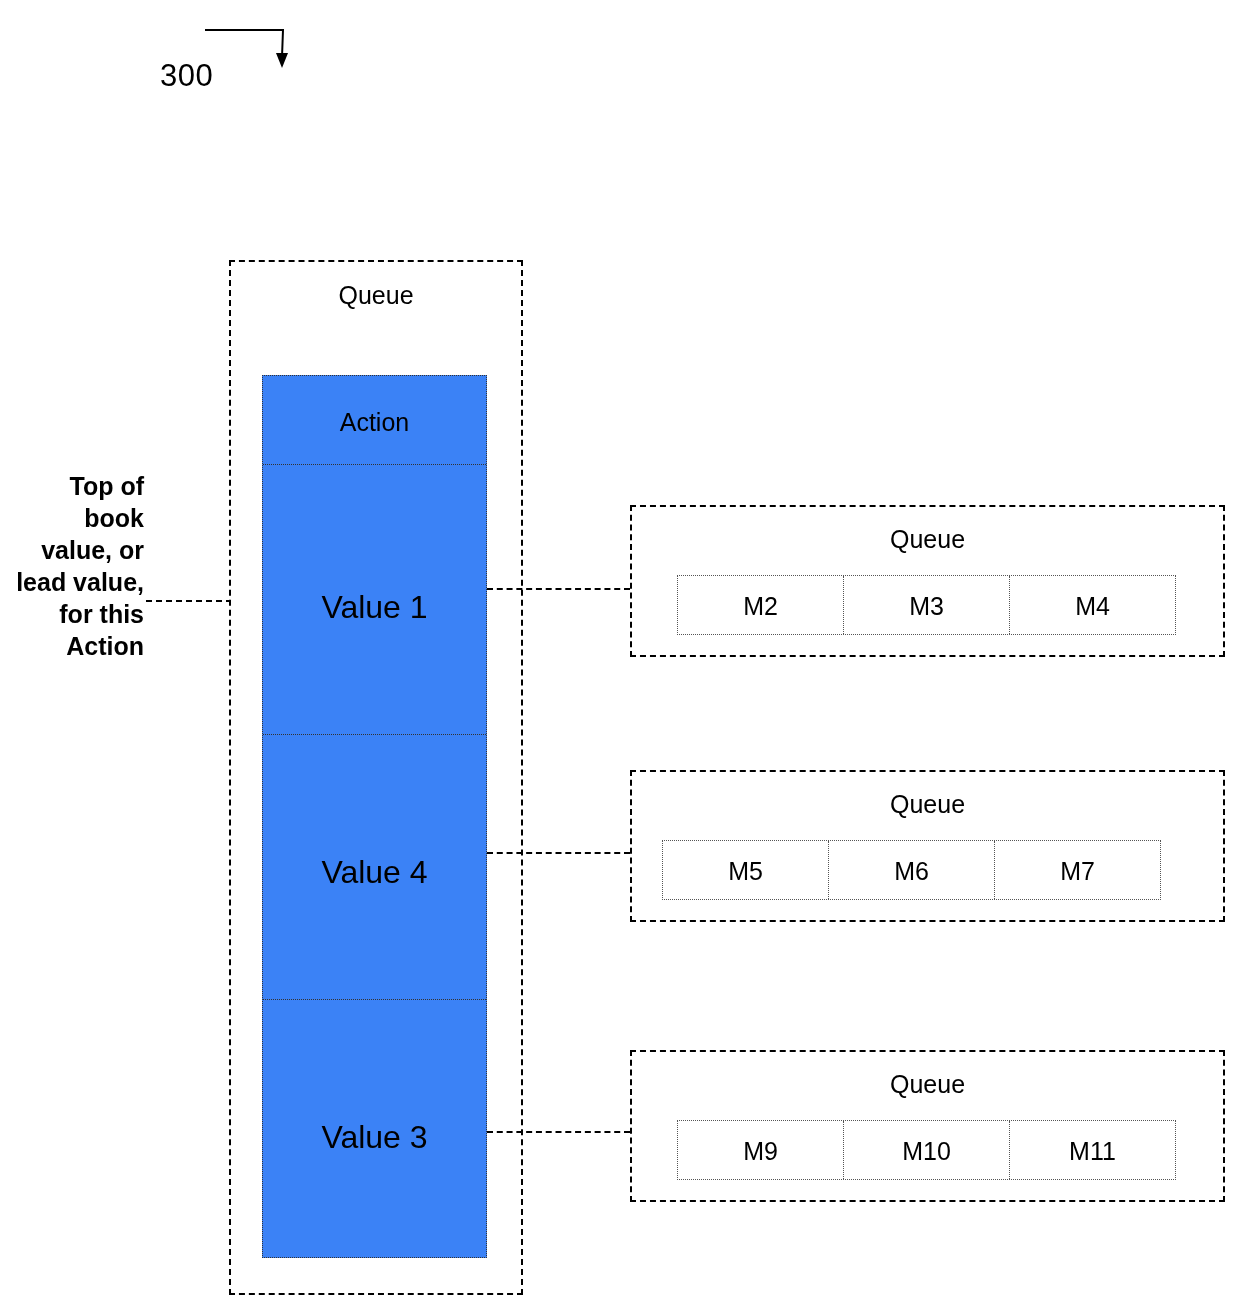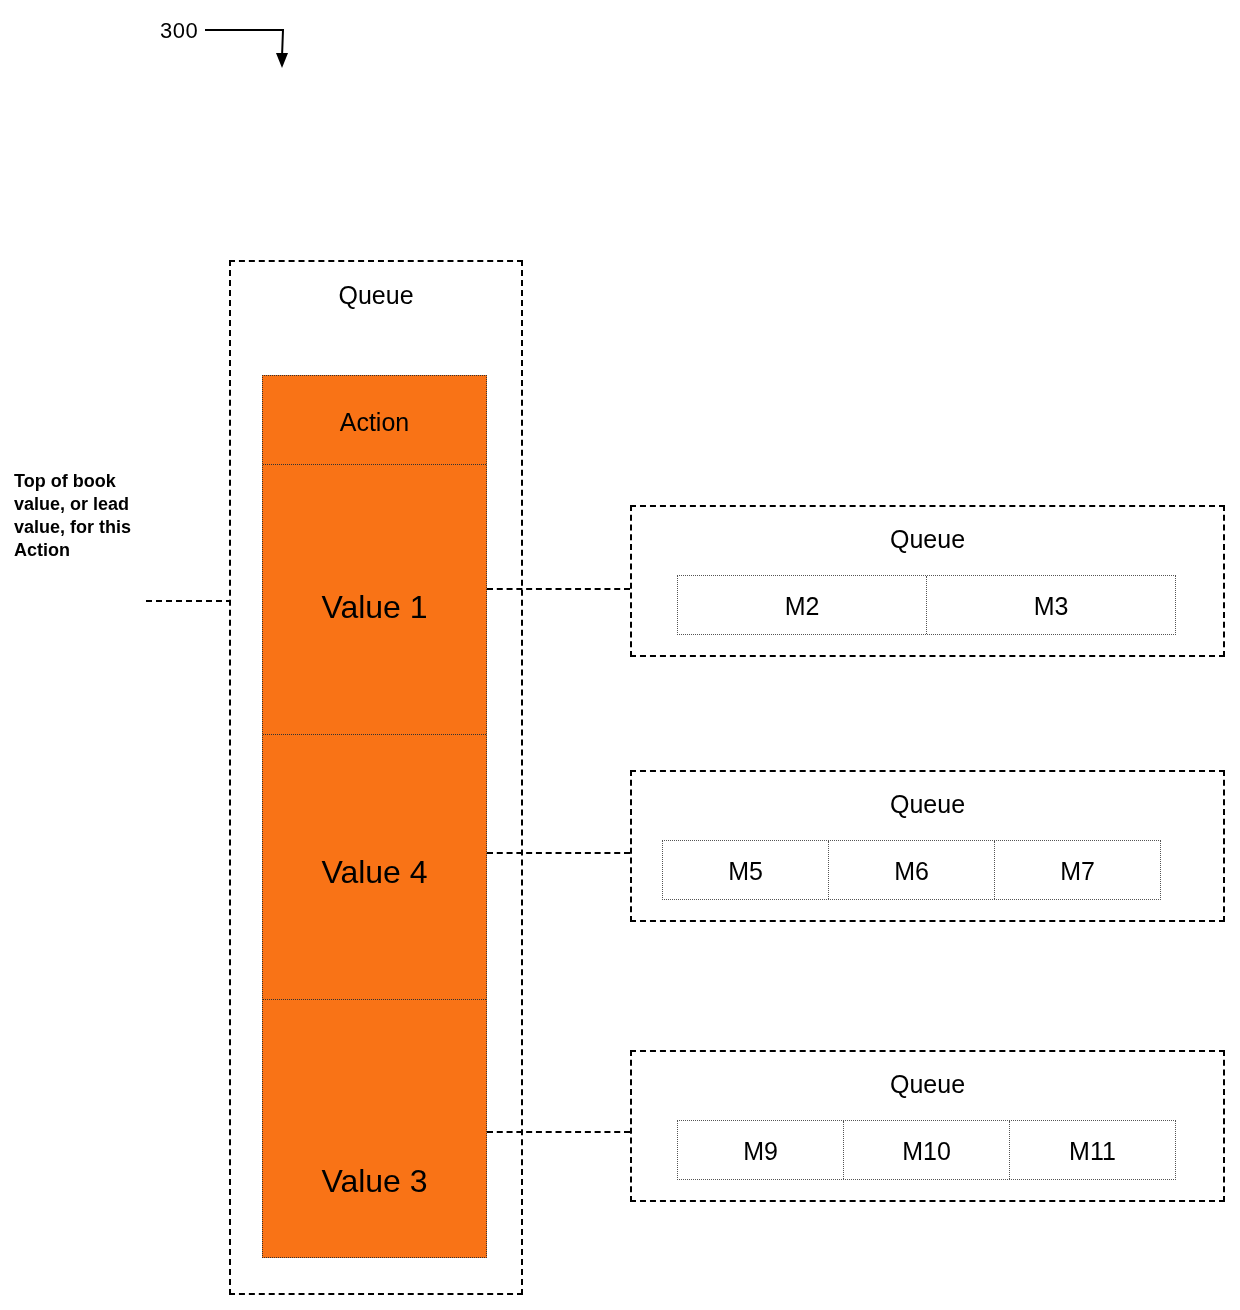--- a/index.html
+++ b/index.html
@@ -15,33 +15,34 @@
     position: relative;
     width: 1240px;
     height: 1310px;
     background: #ffffff;
     overflow: hidden;
   }
 
   
   .fig-ref {
     position: absolute;
-    font-size: 22px;
+    font-size: 31px;
     letter-spacing: 0.5px;
     color: #000;
     white-space: nowrap;
+    margin-top: 40px;
   }
 
   
   .left-caption {
     position: absolute;
-    font-size: 18px;
+    font-size: 25px;
     font-weight: bold;
     line-height: 1.28;
-    text-align: left;
+    text-align: right;
     color: #000;
   }
 
   
   .outer-queue {
     position: absolute;
     border: 2px dashed #000;
     box-sizing: border-box;
     background: #fff;
   }
@@ -53,21 +54,21 @@
     font-size: 25px;
     color: #000;
     white-space: nowrap;
   }
 
   
   .action-box {
     position: absolute;
     border: 1px dotted #333;
     box-sizing: border-box;
-    background: #f97316;
+    background: #3b82f6;
   }
   .action-label {
     position: absolute;
     left: 0;
     right: 0;
     text-align: center;
     font-size: 25px;
     color: #000;
   }
   .value-divider {
@@ -174,32 +175,33 @@
     <div class="value-divider" style="left:0; top:88px; width:223px;"></div>
 
     <div class="value-label" style="top:213px;">Value 1</div>
 
     <div class="value-divider" style="left:0; top:358px; width:223px;"></div>
 
     <div class="value-label" style="top:478px;">Value 4</div>
 
     <div class="value-divider" style="left:0; top:623px; width:223px;"></div>
 
-    <div class="value-label" style="top:743px;margin-top:44px;">Value 3</div>
+    <div class="value-label" style="top:743px;">Value 3</div>
   </div>
 
   <div class="connector" style="left:487px; top:588px; width:143px;"></div>
   <div class="connector" style="left:487px; top:852px; width:143px;"></div>
   <div class="connector" style="left:487px; top:1131px; width:143px;"></div>
 
   <div class="msg-queue" style="left:630px; top:505px; width:595px; height:152px;">
     <div class="msg-queue-title" style="top:18px;">Queue</div>
     <div class="msg-row" style="left:45px; top:68px; width:499px; height:60px;">
       <div class="msg-cell">M2</div>
       <div class="msg-cell">M3</div>
+      <div class="msg-cell">M4</div>
     </div>
   </div>
 
   <div class="msg-queue" style="left:630px; top:770px; width:595px; height:152px;">
     <div class="msg-queue-title" style="top:18px;">Queue</div>
     <div class="msg-row" style="left:30px; top:68px; width:499px; height:60px;">
       <div class="msg-cell">M5</div>
       <div class="msg-cell">M6</div>
       <div class="msg-cell">M7</div>
     </div>

